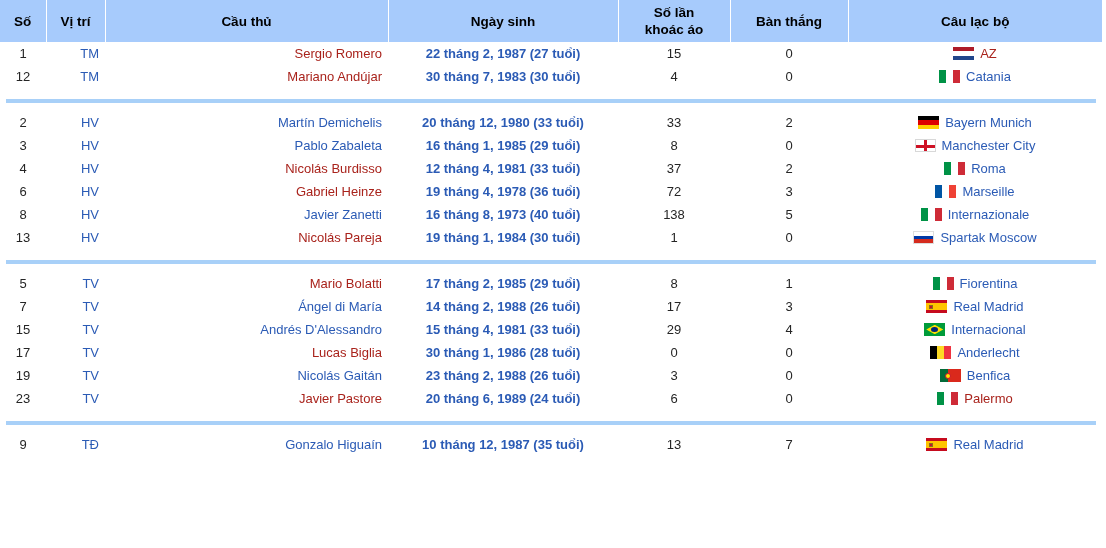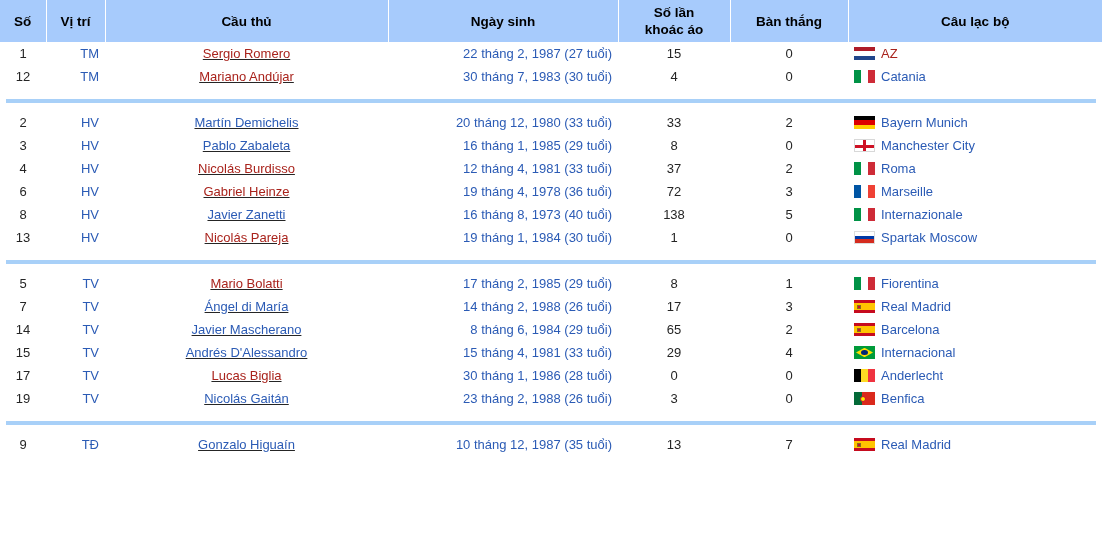--- a/index.html
+++ b/index.html
@@ -49,25 +49,25 @@
     height: 23px;
     padding: 0 6px;
     border: none;
     vertical-align: middle;
     font-size: 13px;
     background: #ffffff;
   }
 
   td.num   { text-align: center; color: #252525; }
   td.pos   { text-align: right; }
-  td.player{ text-align: center; padding-left: 14px; text-decoration: underline; }
-  td.dob   { text-align: right; }
+  td.player{ text-align: right; padding-left: 14px; }
+  td.dob   { text-align: center; font-weight: bold; }
   td.caps  { text-align: center; color: #252525; }
   td.goals { text-align: center; color: #252525; }
-  td.club  { text-align: left; padding-left: 9px; }
+  td.club  { text-align: center; padding-left: 9px; }
 
   a.lnk      { color: #2b5bb5; text-decoration: none; }
   a.lnk-red  { color: #a9231c; text-decoration: none; }
 
   tr.sep td {
     height: 9px;
     padding: 0;
     background: #ffffff;
     position: relative;
   }
@@ -269,29 +269,20 @@
       <tr>
         <td class="num"><span>7</span></td>
         <td class="pos"><a href="#" class="lnk">TV</a></td>
         <td class="player"><a href="#" class="lnk">Ángel di María</a></td>
         <td class="dob"><a href="#" class="lnk">14 tháng 2, 1988 (26 tuổi)</a></td>
         <td class="caps"><span>17</span></td>
         <td class="goals"><span>3</span></td>
         <td class="club"><span class="flag es"><i class="a"></i><i class="b"></i></span><a href="#" class="lnk">Real Madrid</a></td>
       </tr>
       <tr>
-        <td class="num"><span>14</span></td>
-        <td class="pos"><a href="#" class="lnk">TV</a></td>
-        <td class="player"><a href="#" class="lnk">Javier Mascherano</a></td>
-        <td class="dob"><a href="#" class="lnk">8 tháng 6, 1984 (29 tuổi)</a></td>
-        <td class="caps"><span>65</span></td>
-        <td class="goals"><span>2</span></td>
-        <td class="club"><span class="flag es"><i class="a"></i><i class="b"></i></span><a href="#" class="lnk">Barcelona</a></td>
-      </tr>
-      <tr>
         <td class="num"><span>15</span></td>
         <td class="pos"><a href="#" class="lnk">TV</a></td>
         <td class="player"><a href="#" class="lnk">Andrés D'Alessandro</a></td>
         <td class="dob"><a href="#" class="lnk">15 tháng 4, 1981 (33 tuổi)</a></td>
         <td class="caps"><span>29</span></td>
         <td class="goals"><span>4</span></td>
         <td class="club"><span class="flag br"><i class="a"></i><i class="b"></i></span><a href="#" class="lnk">Internacional</a></td>
       </tr>
       <tr>
         <td class="num"><span>17</span></td>
@@ -303,20 +294,29 @@
         <td class="club"><span class="flag be"><i class="a"></i><i class="b"></i><i class="c"></i></span><a href="#" class="lnk">Anderlecht</a></td>
       </tr>
       <tr>
         <td class="num"><span>19</span></td>
         <td class="pos"><a href="#" class="lnk">TV</a></td>
         <td class="player"><a href="#" class="lnk">Nicolás Gaitán</a></td>
         <td class="dob"><a href="#" class="lnk">23 tháng 2, 1988 (26 tuổi)</a></td>
         <td class="caps"><span>3</span></td>
         <td class="goals"><span>0</span></td>
         <td class="club"><span class="flag pt"><i class="a"></i><i class="b"></i></span><a href="#" class="lnk">Benfica</a></td>
+      </tr>
+      <tr>
+        <td class="num"><span>23</span></td>
+        <td class="pos"><a href="#" class="lnk">TV</a></td>
+        <td class="player"><a href="#" class="lnk-red">Javier Pastore</a></td>
+        <td class="dob"><a href="#" class="lnk">20 tháng 6, 1989 (24 tuổi)</a></td>
+        <td class="caps"><span>6</span></td>
+        <td class="goals"><span>0</span></td>
+        <td class="club"><span class="flag it"><i class="a"></i><i class="b"></i></span><a href="#" class="lnk-red">Palermo</a></td>
       </tr>
       <tr class="sep">
         <td colspan="7">
           <span class="bar"></span>
         </td>
       </tr>
       <tr>
         <td class="num"><span>9</span></td>
         <td class="pos"><a href="#" class="lnk">TĐ</a></td>
         <td class="player"><a href="#" class="lnk">Gonzalo Higuaín</a></td>

